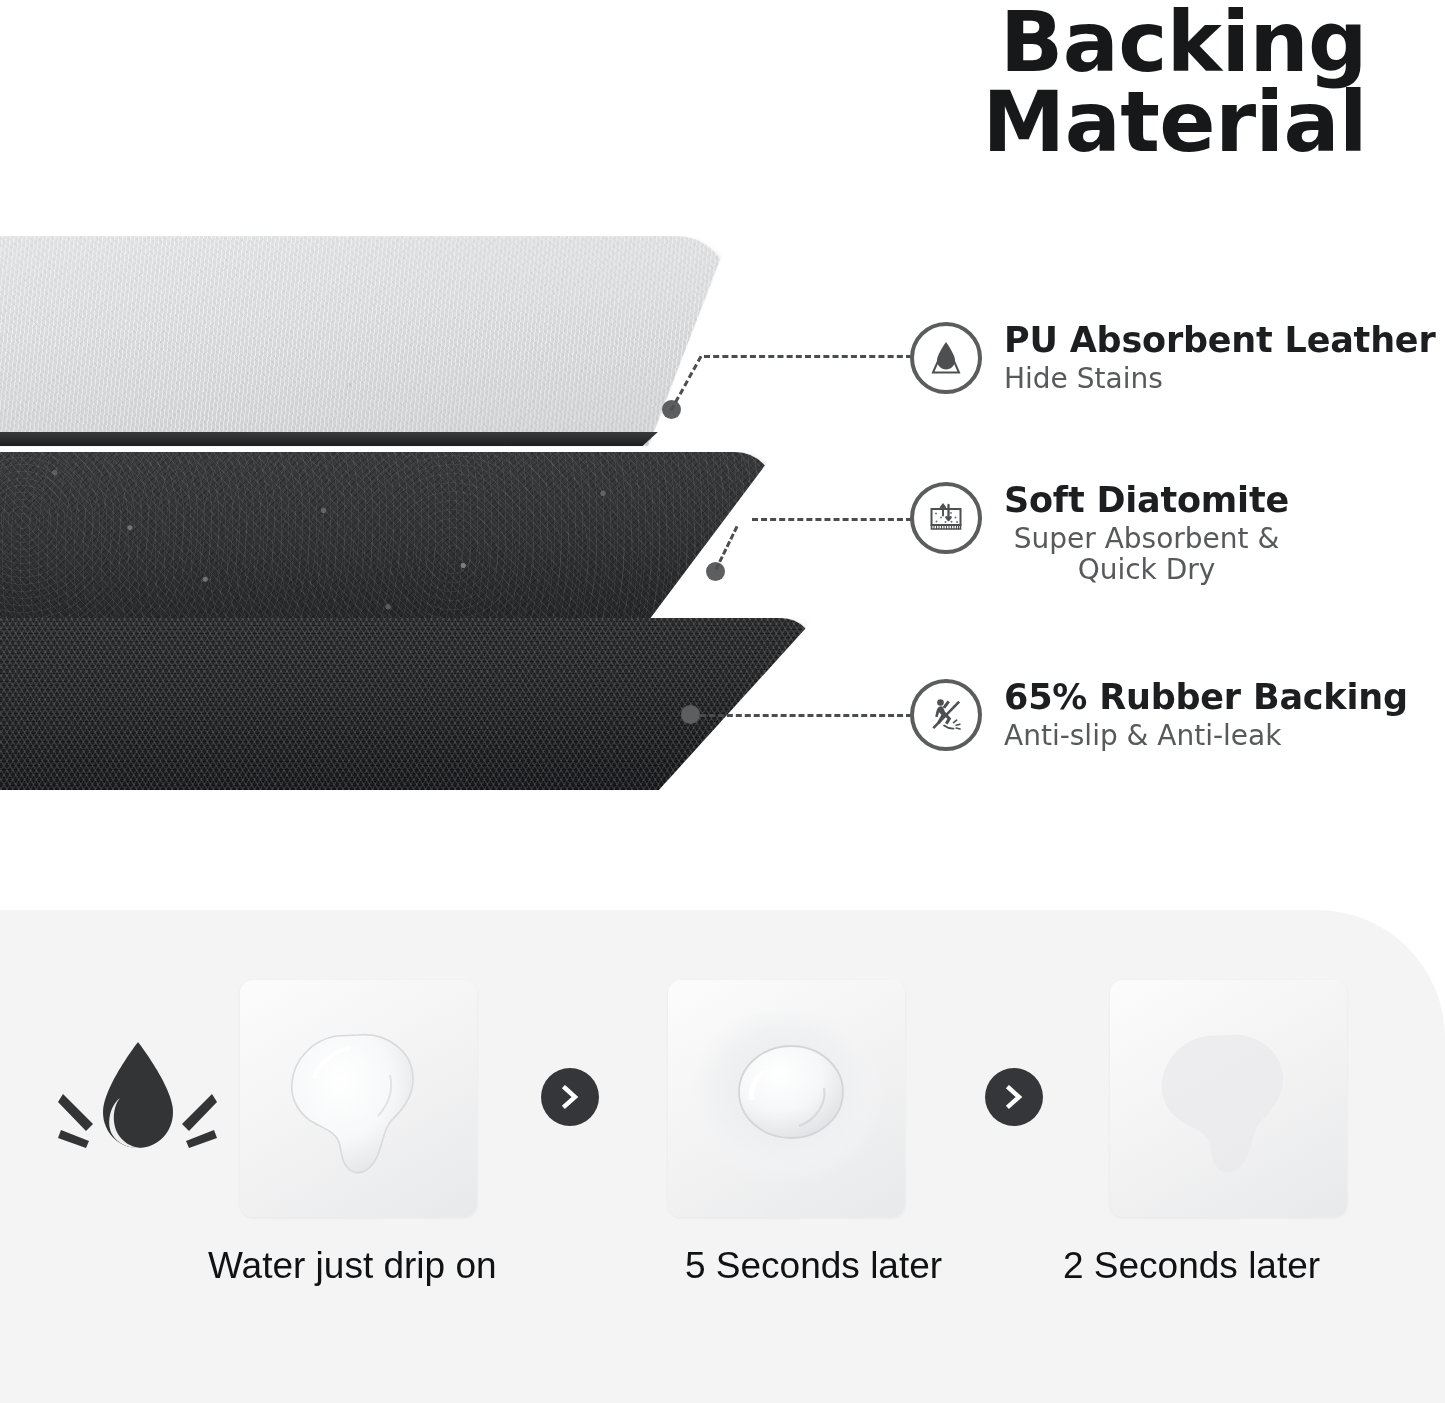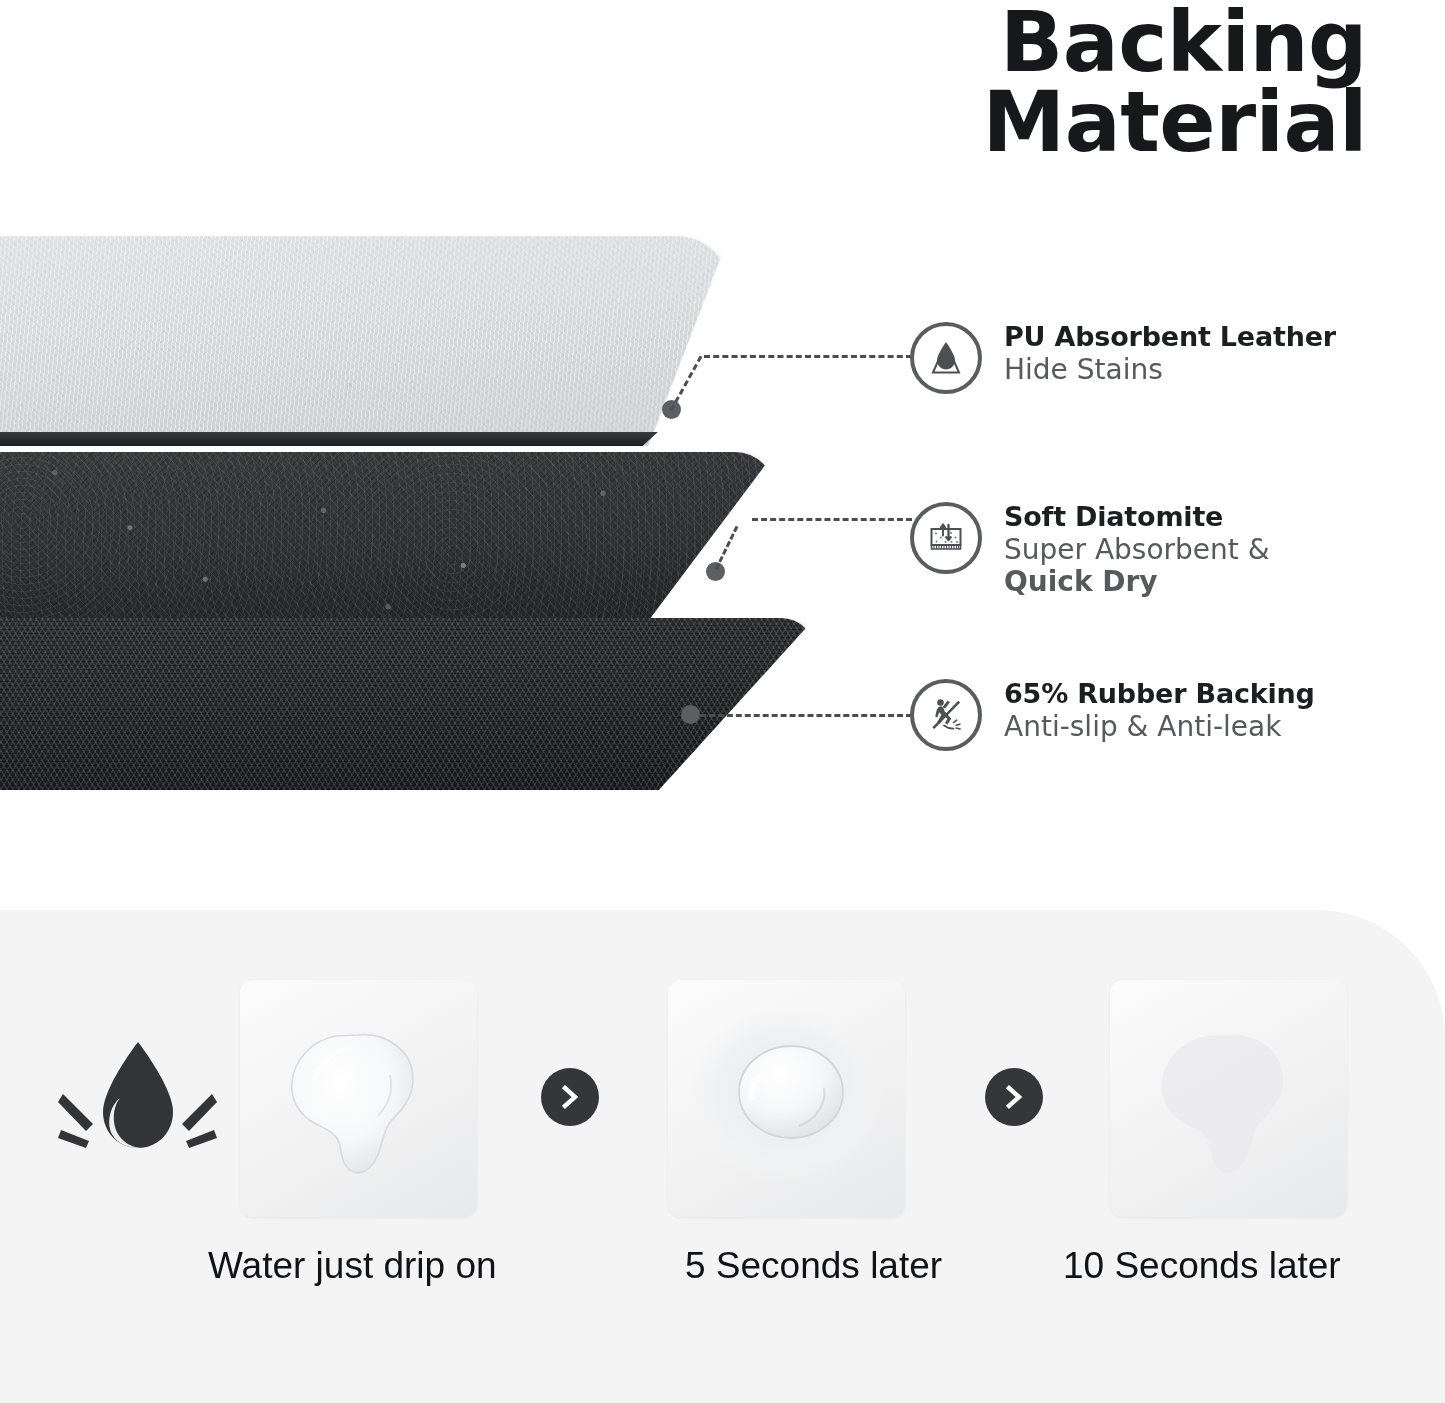--- a/index.html
+++ b/index.html
@@ -133,21 +133,21 @@
   .feat-icon{
     width:72px;height:72px;flex:0 0 72px;
     border:4px solid #5a5c5e;
     border-radius:50%;
     display:flex;align-items:center;justify-content:center;
     box-sizing:border-box;
     margin-top:2px;
   }
   .feat-text{padding-top:2px;}
   .feat-title{
-    font-size:27px;
+    font-size:35px;
     font-weight:700;
     color:#1d1e20;
     line-height:1.08;
     letter-spacing:-0.2px;
     font-family:"DejaVu Sans", sans-serif;
     white-space:nowrap;
   }
   .feat-sub{
     font-size:28px;
     color:#58595b;
@@ -240,21 +240,21 @@
       <path d="M23 7 C23 7 32 19.5 32 25.2 C32 30.4 27.9 34.4 23 34.4 C18.1 34.4 14 30.4 14 25.2 C14 19.5 23 7 23 7 Z" fill="#4d4f51"></path>
       <path d="M10 37.5 L14.8 26.5 L31.2 26.5 L36 37.5 Z" fill="none" stroke="#4d4f51" stroke-width="2"></path>
     </svg>
   </div>
   <div class="feat-text">
     <div class="feat-title">PU Absorbent Leather</div>
     <div class="feat-sub">Hide Stains</div>
   </div>
 </div>
 
-<div class="feature" style="left:910px;top:500px;">
+<div class="feature" style="left:910px;top:480px;text-align:center;">
   <div class="feat-icon">
     <svg width="46" height="46" viewBox="0 0 46 46" aria-hidden="true">
       <rect x="8.5" y="14" width="29" height="16" fill="none" stroke="#4d4f51" stroke-width="2"></rect>
       <g fill="#6d6f71">
         <circle cx="13" cy="18.5" r="0.95"></circle>
           <circle cx="18" cy="22.5" r="0.95"></circle>
         <circle cx="13.5" cy="26.5" r="0.95"></circle>
           <circle cx="28" cy="18" r="0.95"></circle>
         <circle cx="32.5" cy="22.5" r="0.95"></circle>
           <circle cx="28.5" cy="26.8" r="0.95"></circle>
@@ -275,21 +275,21 @@
           <line x1="33.5" y1="30" x2="33.5" y2="34"></line>
         <line x1="35.5" y1="30" x2="35.5" y2="34"></line>
       </g>
       <path d="M20 20.5 L20 9.5 M20 9.5 L17.8 12.3 M20 9.5 L22.2 12.3" fill="none" stroke="#4d4f51" stroke-width="1.9" stroke-linecap="round" stroke-linejoin="round"></path>
       <path d="M25.5 10 L25.5 25 M25.5 25 L23.3 22.2 M25.5 25 L27.7 22.2" fill="none" stroke="#4d4f51" stroke-width="2.3" stroke-linecap="round" stroke-linejoin="round"></path>
     </svg>
   </div>
   <div class="feat-text">
     <div class="feat-title">Soft Diatomite</div>
     <div class="feat-sub">Super Absorbent &amp;</div>
-    <div class="feat-sub" style="margin-top:0;font-weight:bold;">Quick Dry</div>
+    <div class="feat-sub" style="margin-top:0;">Quick Dry</div>
   </div>
 </div>
 
 <div class="feature" style="left:910px;top:677px;">
   <div class="feat-icon">
     <svg width="48" height="48" viewBox="0 0 48 48" aria-hidden="true">
       <circle cx="18.5" cy="11.5" r="3.3" fill="#4d4f51"></circle>
       <path d="M18.6 15.2 C16.6 15.6 15.1 17.2 14.6 19.4 L13.2 25.6 L15.6 26.3 L17.1 21.2 L19.4 23.8 L15.2 31.2 L17.8 32.9 L22.6 25.2 L25.4 27.8 L23 32.1 L25.6 33.6 L29.2 27.4 L22.8 20.6 C21.8 17.1 20.6 15.1 18.6 15.2 Z" fill="#4d4f51"></path>
       <path d="M20.4 16.3 L25.6 9.6 L27.9 11.3 L23.2 17.6 Z" fill="#4d4f51"></path>
       <path d="M22 34.5 C24.8 36.6 28 37.7 31.6 37.6" fill="none" stroke="#4d4f51" stroke-width="1.7" stroke-linecap="round"></path>
@@ -374,13 +374,13 @@
 
 <div class="sample" id="sample-3">
   <div class="sample-bg"></div>
   <svg width="237" height="237" viewBox="0 0 237 237" style="position:absolute;inset:0;" aria-hidden="true">
     <path d="M118 55 C145 52 172 70 173 97 C174 118 160 132 151 141 C145 147 144 157 139 172 C134 186 124 195 114 192 C104 189 102 178 100 166 C98 154 88 150 76 144 C60 136 50 120 52 102 C54 80 72 60 96 56 Z" fill="#e9eaec" opacity="0.75"></path>
   </svg>
 </div>
 
 <div class="caption" id="caption-1">Water just drip on</div>
 <div class="caption" id="caption-2">5 Seconds later</div>
-<div class="caption" id="caption-3">10 Seconds later</div>
+<div class="caption" id="caption-3">2 Seconds later</div>
 
 </body></html>

